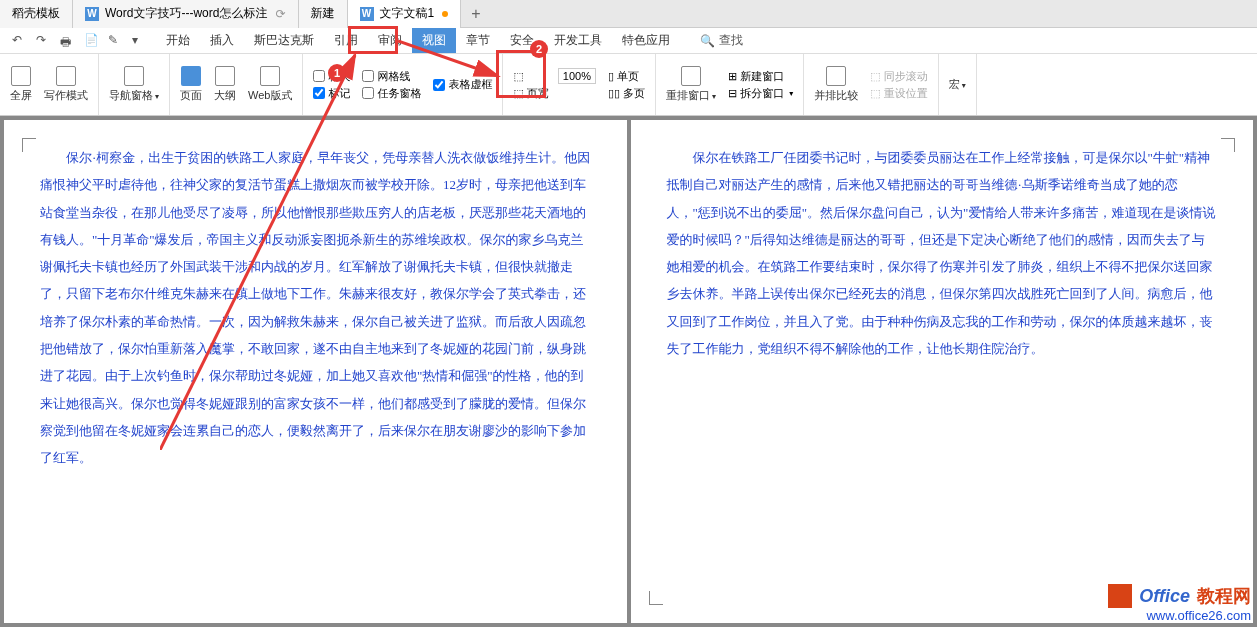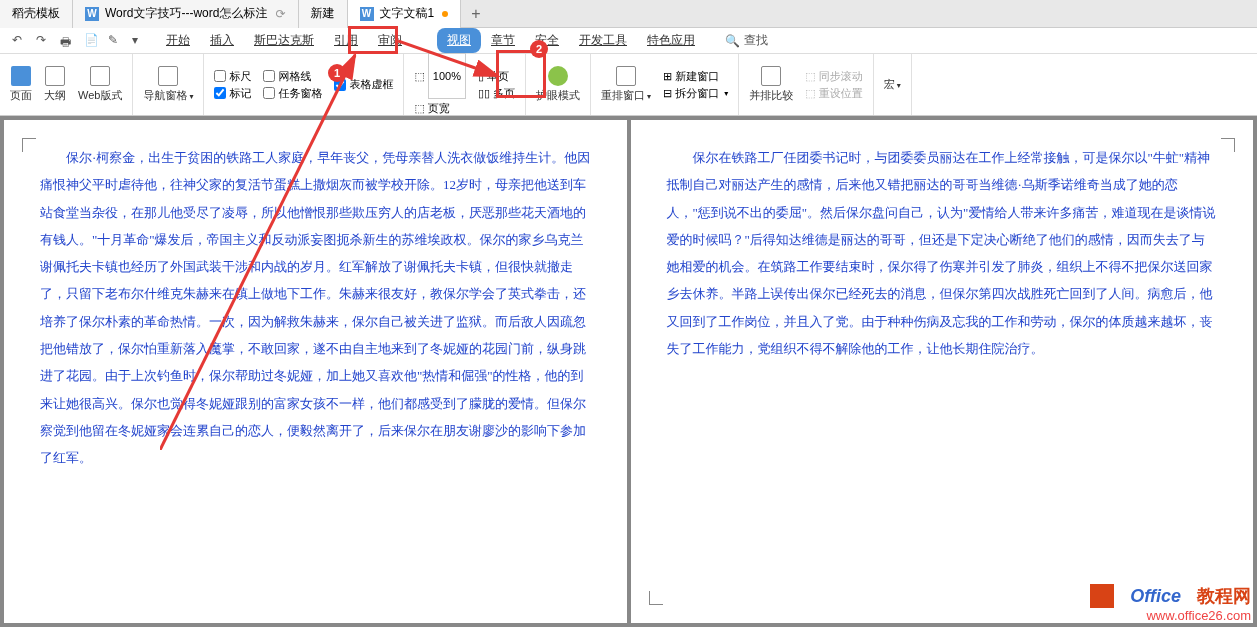--- a/index.html
+++ b/index.html
@@ -9,58 +9,58 @@
     .tab { display: flex; align-items: center; padding: 0 12px; height: 28px; border-right: 1px solid #ccc; background: #f5f5f5; position: relative; justify-content: flex-end; }
     .tab.active { background: #fff; }
     .tab .doc-icon { width: 14px; height: 14px; background: #4a90d9; margin-right: 6px; display: flex; align-items: center; justify-content: center; color: #fff; font-size: 10px; font-weight: bold; }
     .tab .refresh-icon { margin-left: 8px; color: #999; }
     .tab .close-dot { width: 6px; height: 6px; background: #ff9800; border-radius: 50%; margin-left: 8px; }
     .add-tab { padding: 0 10px; color: #666; font-size: 16px; cursor: pointer; }
     
     .menu-bar { display: flex; height: 26px; align-items: center; background: #fff; border-bottom: 1px solid #ddd; padding-left: 4px; }
     .qa-icons { display: flex; gap: 8px; padding: 0 8px; align-items: center; }
     .qa-icon { width: 16px; height: 16px; color: #555; cursor: pointer; }
-    .menu-item { padding: 4px 10px; cursor: pointer; color: #333; text-decoration: underline; }
-    .menu-item.active { background: #4a90d9; color: #fff; border-radius: 8px; margin-left: 25px; }
+    .menu-item { padding: 4px 10px; cursor: pointer; color: #333; }
+    .menu-item.active { background: #4a90d9; color: #fff; border-radius: 0; }
     .search-group { display: flex; align-items: center; margin-left: 20px; color: #555; gap: 4px; }
     
     .ribbon { display: flex; height: 62px; background: #fff; border-bottom: 1px solid #ccc; }
     .ribbon-group { display: flex; flex-direction: column; justify-content: center; align-items: center; padding: 2px 6px; border-right: 1px solid #e0e0e0; position: relative; }
     .ribbon-group.row { flex-direction: row; gap: 4px; }
     .rb-btn { display: flex; flex-direction: column; align-items: center; gap: 2px; cursor: pointer; padding: 2px 4px; }
     .rb-btn .rb-icon { width: 20px; height: 20px; background: #6a8caf; border-radius: 2px; }
     .rb-btn .rb-icon.blue { background: #4a90d9; }
     .rb-btn .rb-icon.outline { background: #fff; border: 1px solid #888; }
     .rb-label { font-size: 11px; color: #333; white-space: nowrap; }
     .checkbox-group { display: flex; flex-direction: column; gap: 2px; padding: 2px 4px; }
     .chk { display: flex; align-items: center; gap: 3px; font-size: 11px; }
     .chk input { width: 12px; height: 12px; }
-    .zoom-val { border: 1px solid #ccc; padding: 16px 4px; font-size: 11px; }
+    .zoom-val { border: 1px solid #ccc; padding: 1px 4px; font-size: 11px; margin-left: 31px; }
     .drop-arrow { font-size: 8px; margin-left: 2px; }
     
     .doc-area { display: flex; height: calc(100% - 116px); background: #888; padding: 4px; gap: 4px; overflow: hidden; }
     .page { background: #fff; flex: 1; padding: 24px 36px; overflow: hidden; position: relative; line-height: 2.1; font-size: 13px; color: #2244cc; font-family: "KaiTi", "STKaiti", serif; }
     .page p { text-indent: 2em; margin-bottom: 4px; }
     .page-corner-tl, .page-corner-br { position: absolute; width: 14px; height: 14px; }
     .page-corner-tl { top: 18px; left: 18px; border-left: 1px solid #888; border-top: 1px solid #888; }
     .page-corner-br { bottom: 18px; right: 18px; border-right: 1px solid #888; border-bottom: 1px solid #888; }
     .page.right .page-corner-tl { left: auto; right: 18px; border-left: none; border-right: 1px solid #888; }
     .page.right .page-corner-br { right: auto; left: 18px; border-right: none; border-left: 1px solid #888; }
     
     .callout-1 { position: absolute; top: 26px; left: 348px; width: 50px; height: 28px; border: 3px solid #e53935; z-index: 10; }
     .callout-2 { position: absolute; top: 50px; left: 496px; width: 50px; height: 48px; border: 3px solid #e53935; z-index: 10; }
     .arrow-svg { position: absolute; z-index: 9; pointer-events: none; }
     .badge { position: absolute; width: 18px; height: 18px; background: #e53935; color: #fff; border-radius: 50%; display: flex; align-items: center; justify-content: center; font-size: 11px; font-weight: bold; z-index: 11; }
     
     .watermark { position: absolute; right: 6px; bottom: 4px; display: flex; flex-direction: column; align-items: flex-end; z-index: 20; }
-    .watermark .line1 { display: flex; align-items: center; gap: 16px; font-size: 18px; font-weight: bold; }
+    .watermark .line1 { display: flex; align-items: center; gap: 7px; font-size: 18px; font-weight: bold; }
     .watermark .cube { width: 24px; height: 24px; background: #d84315; transform: rotate(0deg); }
     .watermark .office-text { color: #3366cc; font-style: italic; }
     .watermark .jc-text { color: #d84315; }
-    .watermark .url { color: #ef4444; font-size: 13px; }
+    .watermark .url { color: #1d4ed8; font-size: 13px; }
   </style>
 </head>
 <body>
 
 <div class="tabs-bar">
   <div class="tab">
     <span>稻壳模板</span>
   </div>
   <div class="tab">
     <span class="doc-icon">W</span>
@@ -99,38 +99,48 @@
   <div class="menu-item">特色应用</div>
   <div class="search-group">
     <span>🔍</span>
     <span>查找</span>
   </div>
 </div>
 
 <div class="ribbon">
   <div class="ribbon-group row">
     <div class="rb-btn">
+        <div class="rb-icon outline"></div>
+        <span class="rb-label">全屏</span>
+      </div>
+    <div class="rb-btn">
+        <div class="rb-icon outline"></div>
+        <span class="rb-label">写作模式</span>
+      </div>
+  </div>
+  <div class="ribbon-group">
+    <div class="rb-btn">
+        <div class="rb-icon outline"></div>
+        <span class="rb-label"><span>导航窗格</span><span class="drop-arrow">▾</span></span>
+      </div>
+  </div>
+  <div class="ribbon-group row">
+    <div class="rb-btn">
         <div class="rb-icon blue"></div>
         <span class="rb-label">页面</span>
       </div>
     <div class="rb-btn">
         <div class="rb-icon outline"></div>
         <span class="rb-label">大纲</span>
       </div>
     <div class="rb-btn">
         <div class="rb-icon outline"></div>
         <span class="rb-label">Web版式</span>
       </div>
   </div>
-  <div class="ribbon-group">
-    <div class="rb-btn">
-        <div class="rb-icon outline"></div>
-        <span class="rb-label"><span>导航窗格</span><span class="drop-arrow">▾</span></span>
-      </div>
-  </div>
   <div class="ribbon-group row">
     <div class="checkbox-group">
       <label class="chk">
           <input type="checkbox" style="">
           <span>标尺</span>
         </label>
       <label class="chk">
           <input type="checkbox" checked="" style="">
           <span>标记</span>
         </label>
@@ -166,26 +176,20 @@
     <div class="checkbox-group">
       <div class="chk">
           <span>▯</span>
           <span>单页</span>
         </div>
       <div class="chk">
           <span>▯▯</span>
           <span>多页</span>
         </div>
     </div>
-  </div>
-  <div class="ribbon-group">
-    <div class="rb-btn">
-        <div class="rb-icon" style="background:#8bc34a;border-radius:50%"></div>
-        <span class="rb-label">护眼模式</span>
-      </div>
   </div>
   <div class="ribbon-group row">
     <div class="rb-btn">
         <div class="rb-icon outline"></div>
         <span class="rb-label"><span>重排窗口</span><span class="drop-arrow">▾</span></span>
       </div>
     <div class="checkbox-group">
       <div class="chk">
           <span>⊞</span>
           <span>新建窗口</span>

